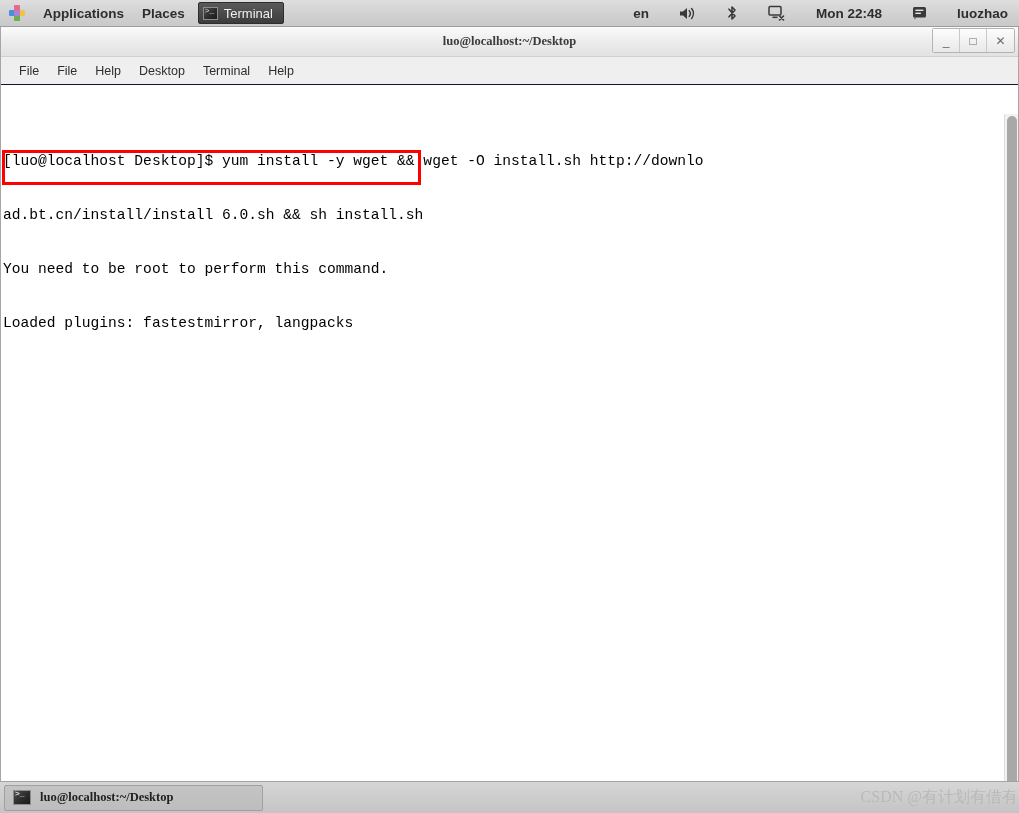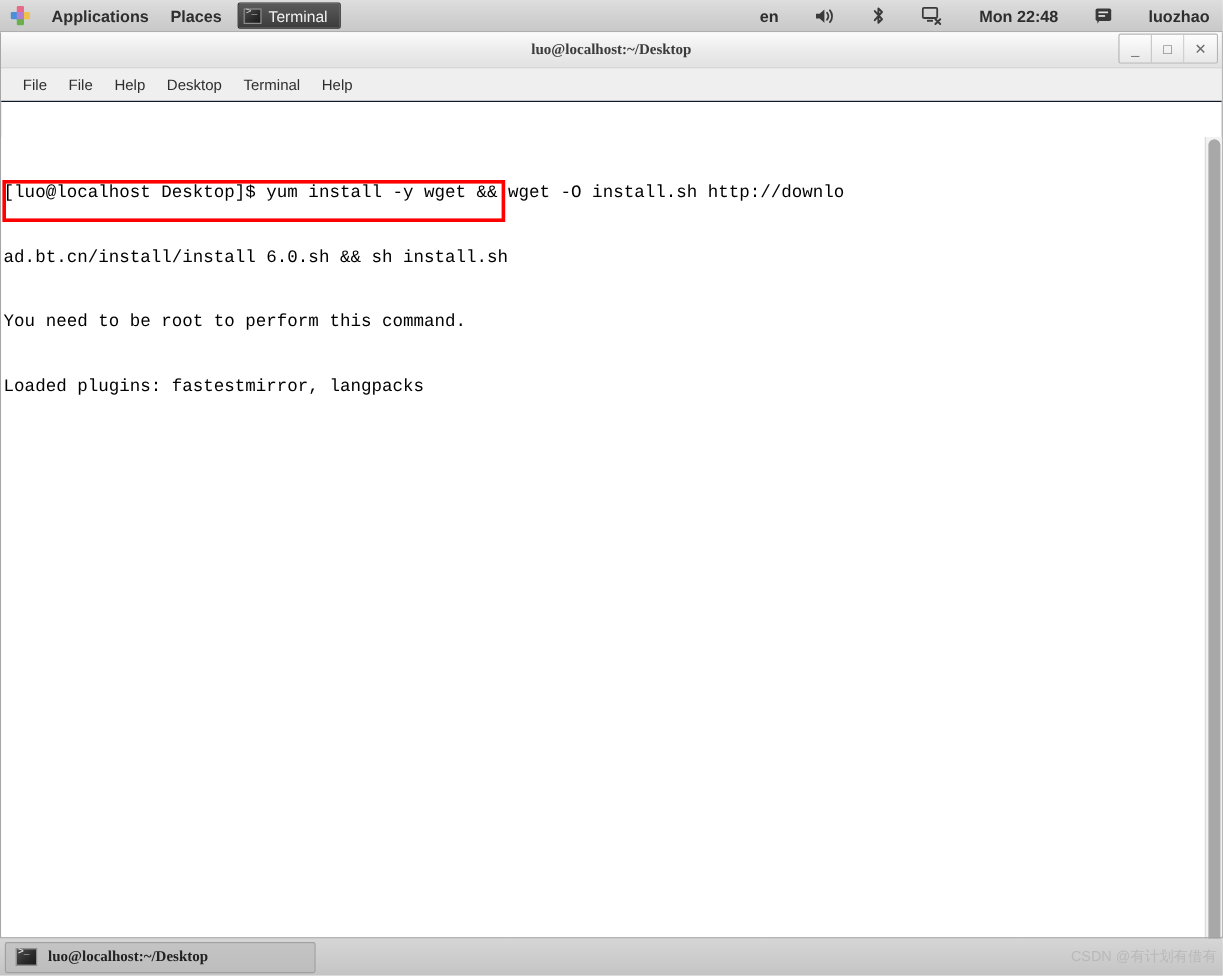--- a/index.html
+++ b/index.html
@@ -154,22 +154,22 @@
     background: linear-gradient(to bottom,#c4c4c4,#bdbdbd);
     border: 1px solid #a0a0a0; border-radius: 2px;
     font-size: 12.5px; font-weight: bold; color: #222222;
     font-family: "Liberation Serif", serif;
     white-space: nowrap; overflow: hidden;
   }
   #taskbar-item .term-glyph { width: 18px; height: 15px; }
 
   #watermark {
     margin-left: auto; padding-right: 4px;
-    font-size: 12px; color: #b9b9b9;
-    font-family: Liberation Sans, sans-serif;
+    font-size: 16px; color: #b9b9b9;
+    font-family: Liberation Serif, serif;
     white-space: nowrap;
   }
   #wm-cut { display: inline-block; width: 13px; overflow: hidden; vertical-align: bottom; }
 </style>
 </head>
 <body>
 
 <div id="top-panel">
 
   <div class="panel-btn">

